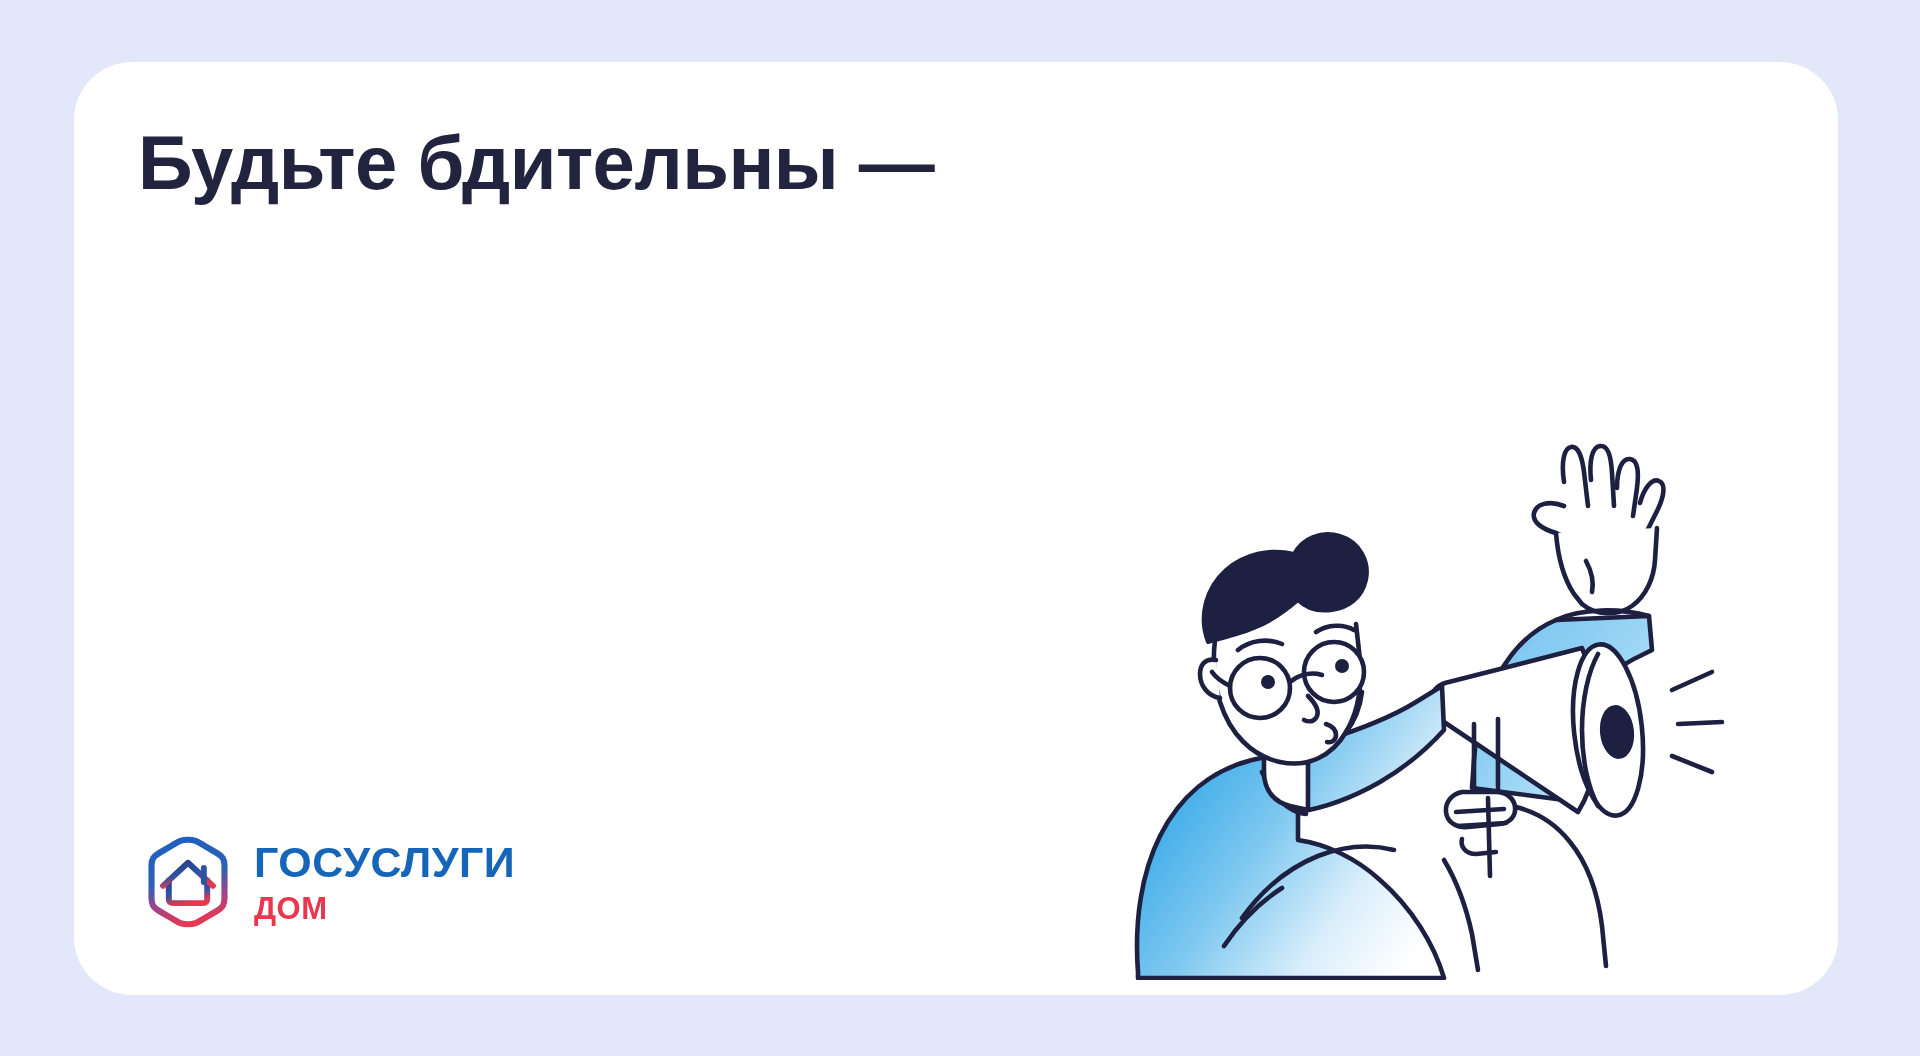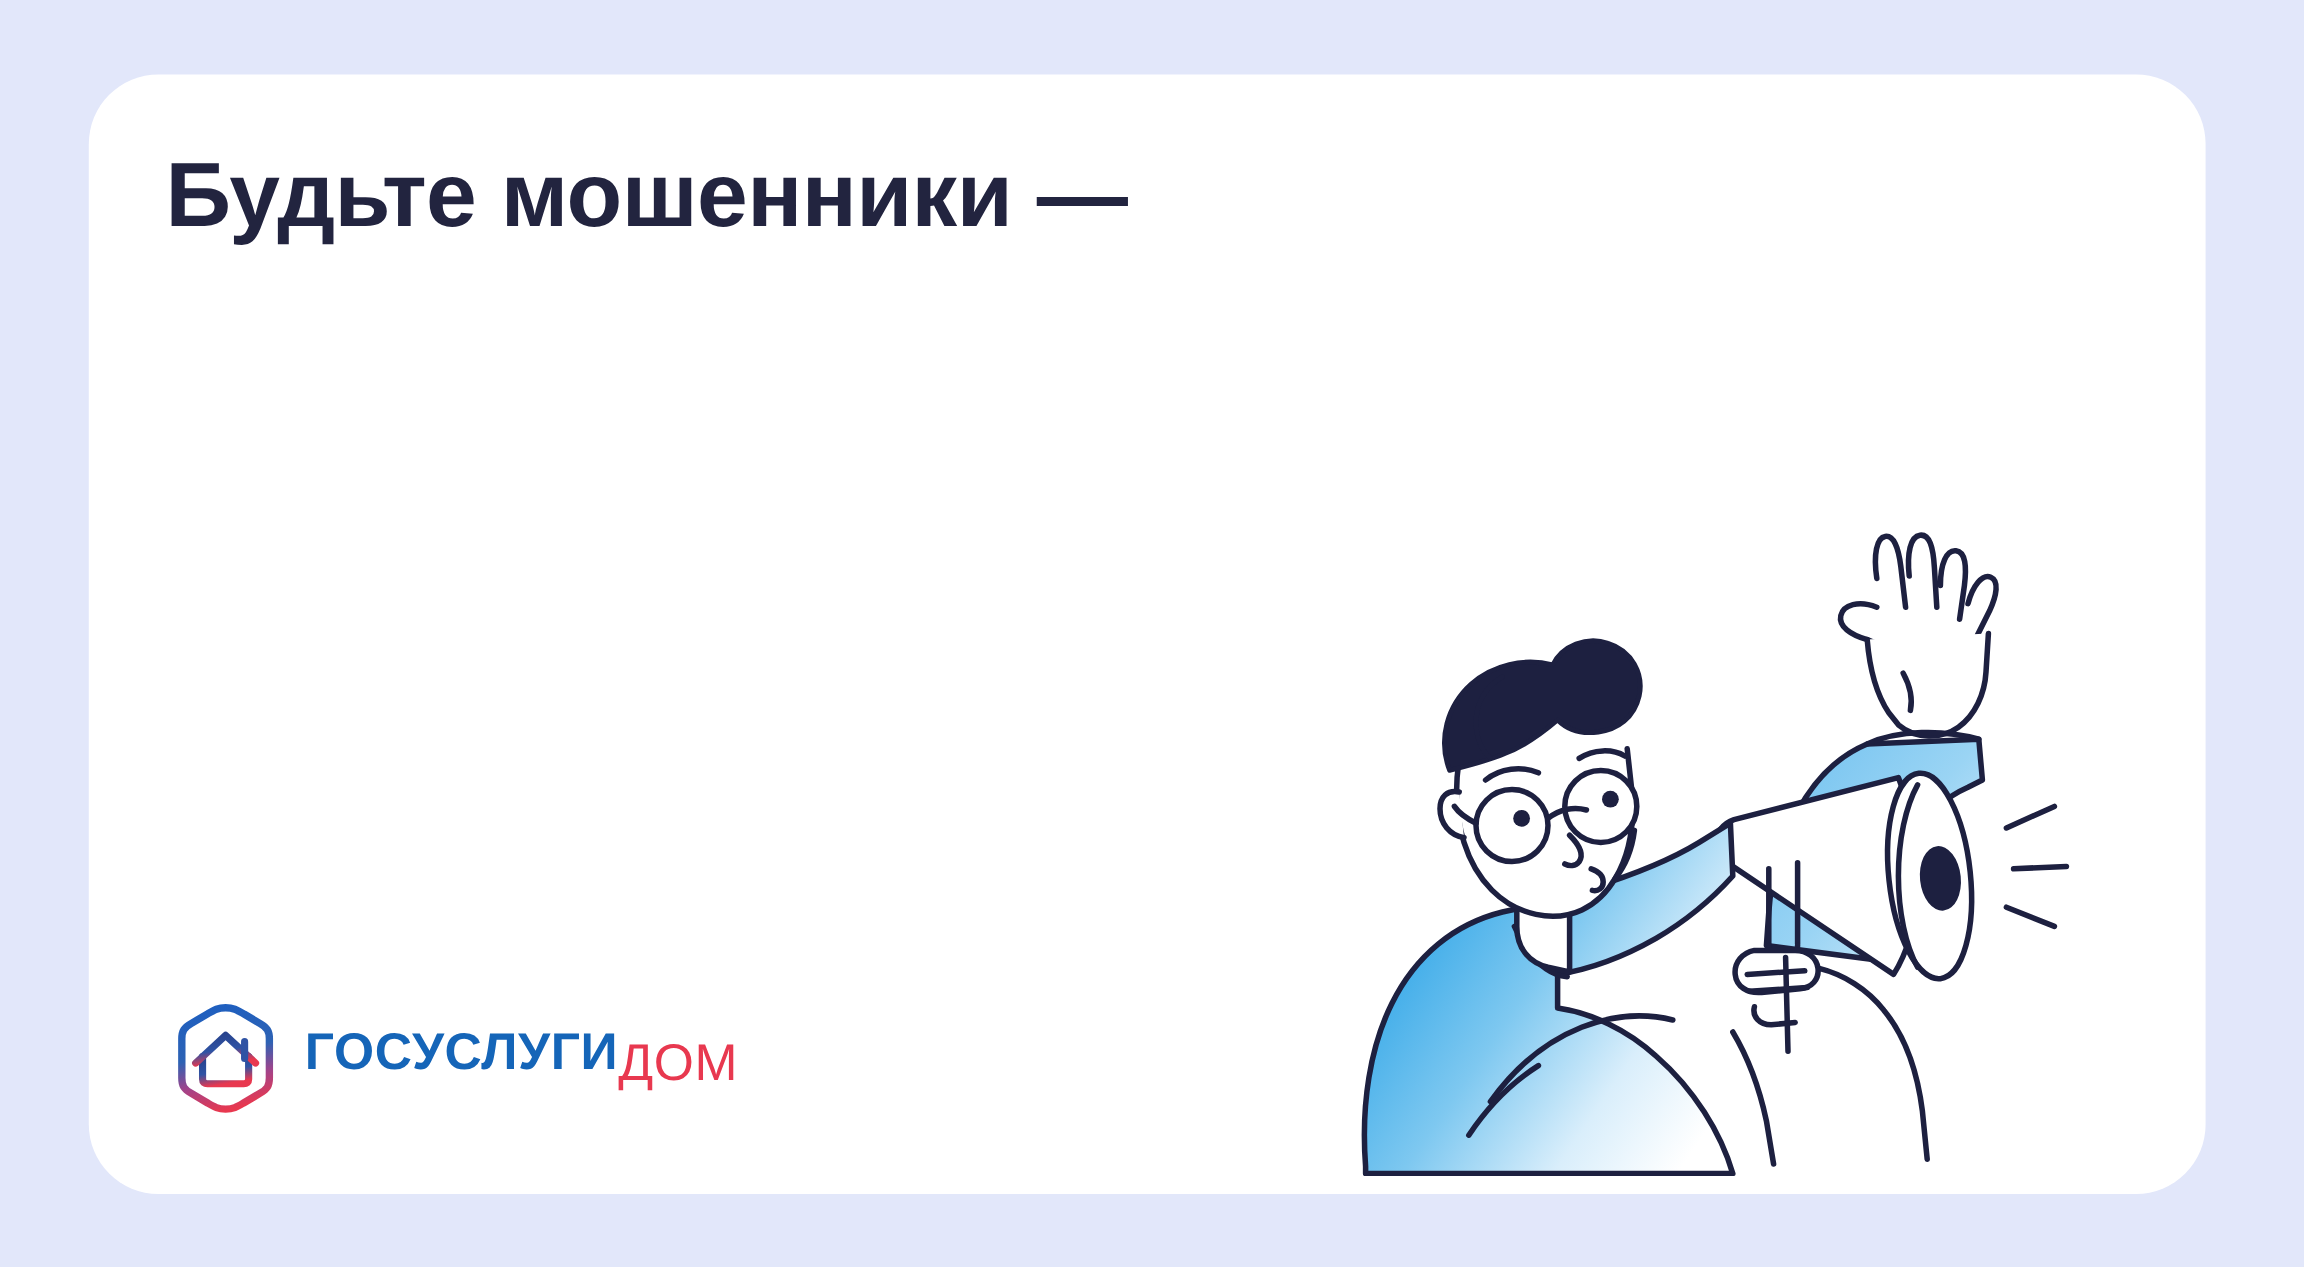--- a/index.html
+++ b/index.html
@@ -59,33 +59,34 @@
     align-items: center;
     gap: 18px;
   }
   .logo-mark {
     width: 96px;
     height: 96px;
     flex: 0 0 96px;
   }
   .logo-words {
     display: flex;
+    flex-direction: column;
     line-height: 1;
   }
   .logo-word-top {
     font-family: "Liberation Sans", sans-serif;
     font-weight: bold;
     font-size: 43px;
     letter-spacing: 0.5px;
     color: #1565b8;
   }
   .logo-word-bottom {
     font-family: "Liberation Sans", sans-serif;
-    font-weight: normal;
-    font-size: 43px;
+    font-weight: bold;
+    font-size: 31px;
     letter-spacing: 0.5px;
     color: #e8384f;
     margin-top: 9px;
   }
 
   
   .illustration {
     position: absolute;
     right: 26px;
     top: 258px;
@@ -99,21 +100,21 @@
   }
 </style>
 </head>
 <body>
 
 <div class="stage">
 
   <div class="card">
 
     <div class="headline">
-      <span class="line">Будьте мошенники —</span>
+      <span class="line">Будьте бдительны —</span>
     </div>
 
     <div class="logo-lockup">
 
       <span class="logo-mark">
         <svg viewBox="0 0 100 100" xmlns="http://www.w3.org/2000/svg">
           <defs>
             <linearGradient id="hexGrad" x1="0.35" y1="0" x2="0.55" y2="1">
               <stop offset="0%" stop-color="#1f5fbf"></stop>
               <stop offset="45%" stop-color="#2d62b4"></stop>

